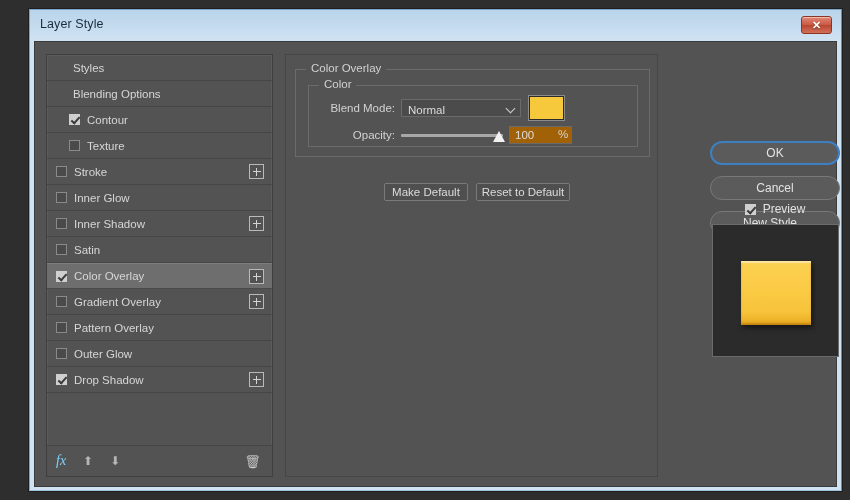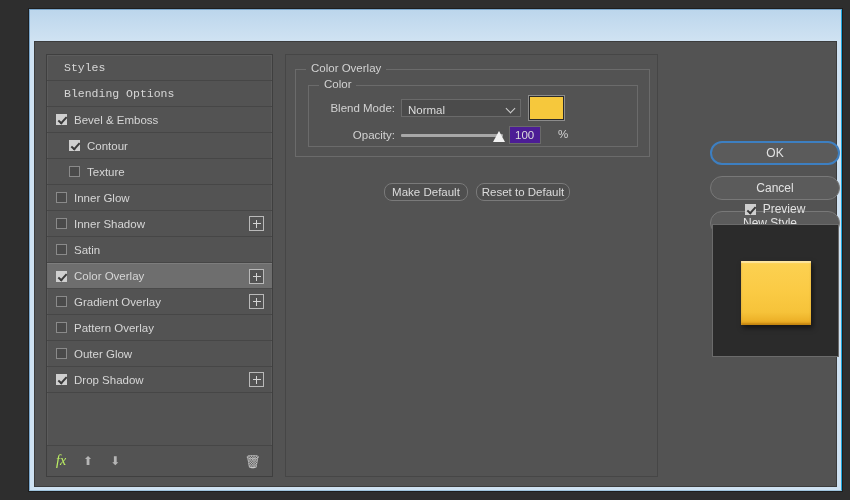--- a/index.html
+++ b/index.html
@@ -107,21 +107,21 @@
     border-top: 1px solid #7d7d7d;
     border-bottom: 1px solid #4a4a4a;
   }
   .style-row.indent { padding-left: 22px; }
   .style-row .label {
     font-size: 11.5px;
     color: #d6d6d6;
     margin-left: 7px;
     white-space: nowrap;
   }
-  .style-row.plain .label { margin-left: 8px; font-family: Liberation Mono, monospace; }
+  .style-row.plain .label { margin-left: 17px; }
 
   
   .cb {
     width: 11px; height: 11px;
     border: 1px solid #8a8a8a;
     background: #4a4a4a;
     display: inline-block;
     position: relative;
     flex: 0 0 auto;
   }
@@ -161,21 +161,21 @@
     position: absolute;
     left: 0; bottom: 0;
     width: 225px; height: 31px;
     border-top: 1px solid #464646;
     background: #535353;
     display: flex;
     align-items: center;
     padding: 0 9px;
   }
   .tool-icon {
-    color: #bef264;
+    color: #7dd3fc;
     font-size: 13px;
     margin-right: 17px;
     cursor: pointer;
     line-height: 1;
   }
   .tool-icon.fx {
     font-family: "Liberation Serif", serif;
     font-style: italic;
     font-size: 14px;
   }
@@ -280,42 +280,42 @@
     position: absolute;
     left: 92px; top: 1px;
     width: 0; height: 0;
     border-left: 6px solid transparent;
     border-right: 6px solid transparent;
     border-bottom: 11px solid #f2f2f2;
   }
   #opacity-value {
     position: absolute;
     left: 200px; top: 40px;
-    width: 32px; height: 18px;
-    background: #4c1d95;
+    width: 63px; height: 18px;
+    background: #a16207;
     border: 1px solid #6a6a6a;
     font-size: 11.5px;
     color: #dcdcdc;
     padding: 2px 0 0 5px;
     cursor: text;
   }
   #opacity-unit {
     position: absolute;
     left: 249px; top: 42px;
     font-size: 11.5px;
     color: #d2d2d2;
   }
 
   
   .def-btn {
     position: absolute;
     height: 18px;
     background: #4f4f4f;
     border: 1px solid #7a7a7a;
-    border-radius: 8px;
+    border-radius: 2px;
     font-size: 11.5px;
     color: #dcdcdc;
     display: flex;
     align-items: center;
     justify-content: center;
     cursor: pointer;
   }
   #make-default-btn  { left: 88px;  top: 113px; width: 84px; }
   #reset-default-btn { left: 180px; top: 113px; width: 94px; }
 
@@ -382,42 +382,49 @@
   }
 </style>
 </head>
 <body>
 
 <div id="desktop">
 
   <div id="window">
     <div id="window-inner">
 
+      <div id="titlebar">
+        <div id="title-text">Layer Style</div>
+        <div id="close-btn">
+          <span class="x">✕</span>
+        </div>
+      </div>
 
       <div id="dialog-body">
 
         <div id="styles-panel">
           <div id="styles-list">
               <div class="style-row plain">
                 <span class="label">Styles</span>
               </div>
               <div class="style-row plain">
                 <span class="label">Blending Options</span>
               </div>
-              <div class="style-row">
-                <span class="cb checked"></span>
-                <span class="label">Bevel &amp; Emboss</span>
-              </div>
               <div class="style-row indent">
                 <span class="cb checked"></span>
                 <span class="label">Contour</span>
               </div>
               <div class="style-row indent">
                 <span class="cb"></span>
                 <span class="label">Texture</span>
+              </div>
+              <div class="style-row">
+                <span class="cb"></span>
+                <span class="label">Stroke</span>
+                <span class="plus-btn"></span>
               </div>
               <div class="style-row">
                 <span class="cb"></span>
                 <span class="label">Inner Glow</span>
               </div>
               <div class="style-row">
                 <span class="cb"></span>
                 <span class="label">Inner Shadow</span>
                 <span class="plus-btn"></span>
               </div>

